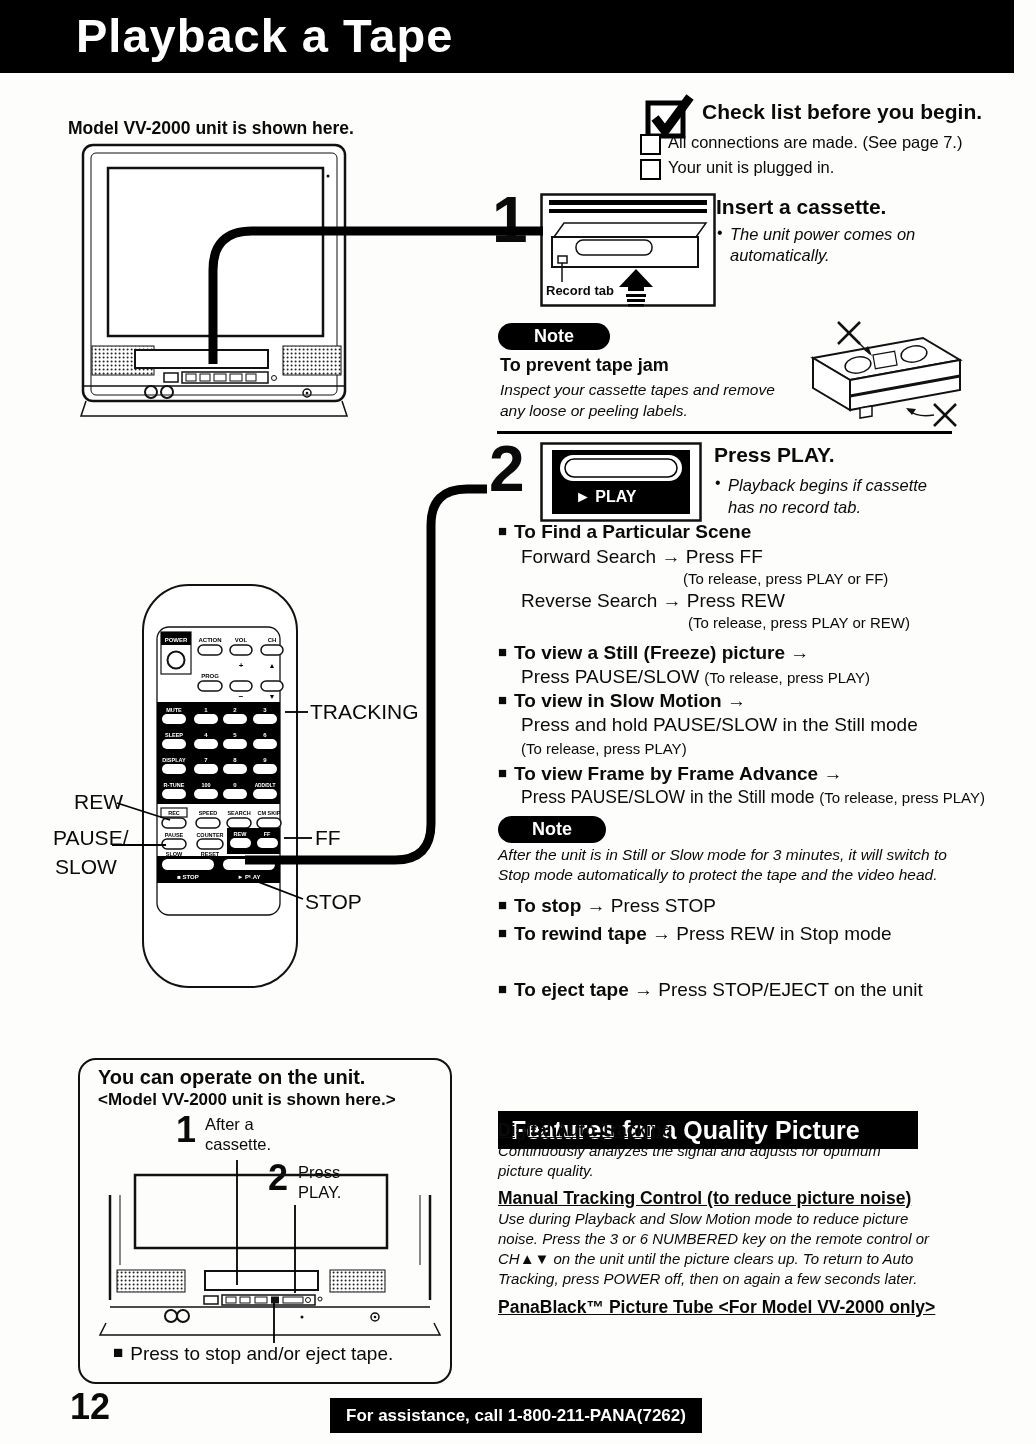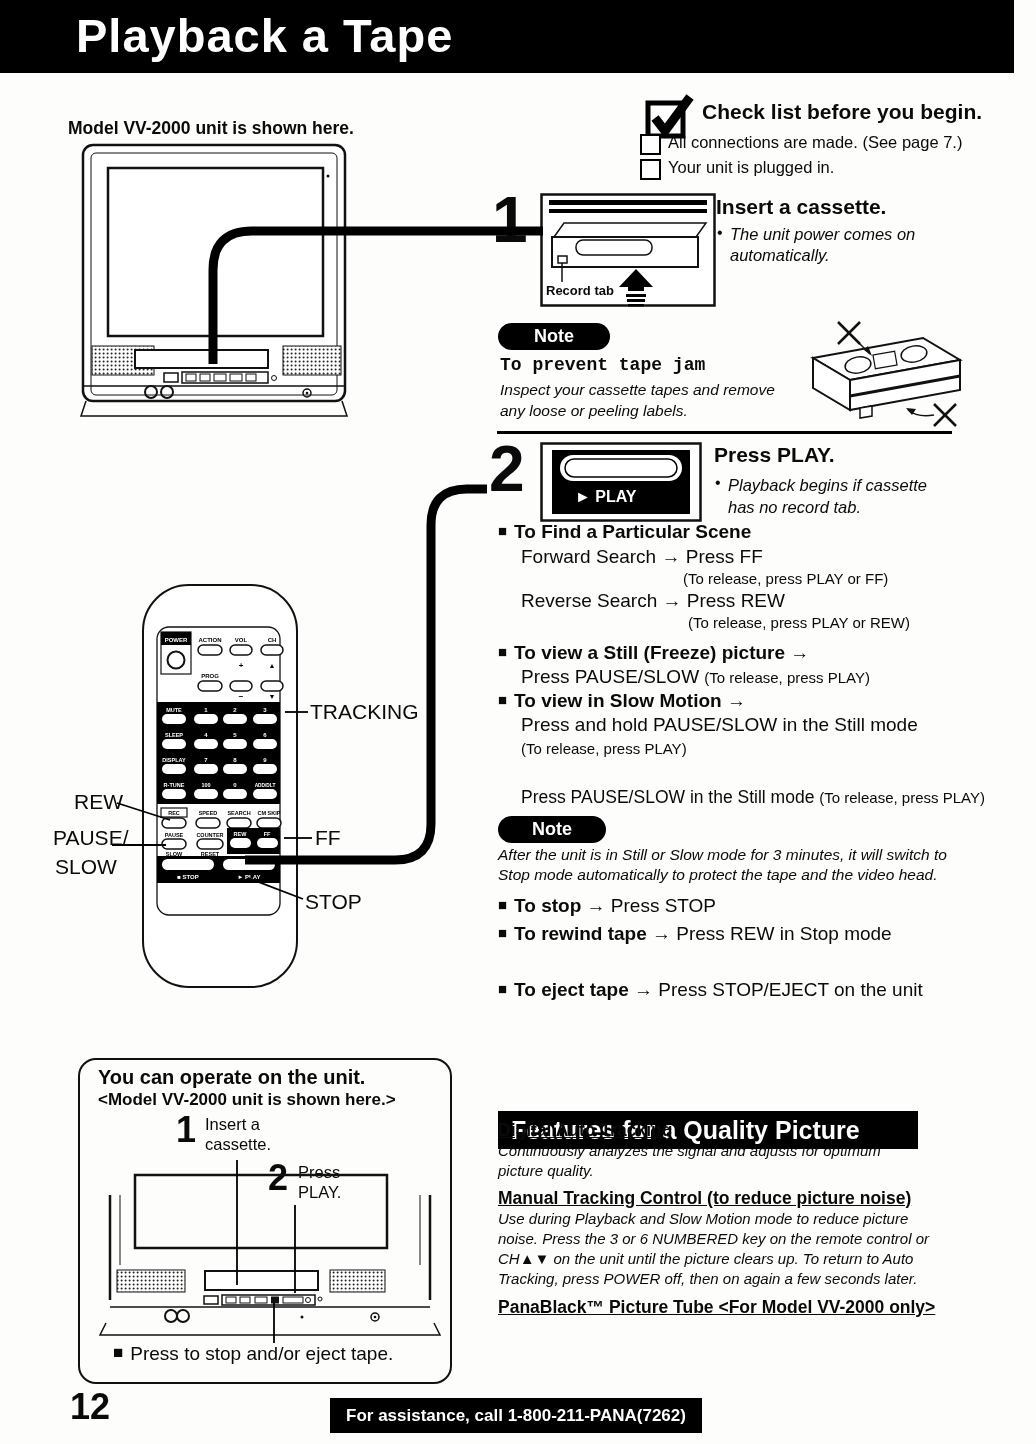--- a/index.html
+++ b/index.html
@@ -182,21 +182,21 @@
     <rect x="86" y="101" width="20" height="3" fill="#000"></rect>
     <rect x="87" y="106" width="18" height="3" fill="#000"></rect>
     <rect x="88" y="111" width="16" height="2.5" fill="#000"></rect>
   </svg>
   <div class="t b" style="left:546px;top:283px;font-size:13px;">Record tab</div>
   <div class="t b" style="left:716px;top:195px;font-size:21px;">Insert a cassette.</div>
   <div class="t" style="left:717px;top:224px;font-size:16px;">•</div>
   <div class="p" style="left:730px;top:224px;width:200px;font-size:16.5px;line-height:21px;">The unit power comes on automatically.</div>
 
   <div class="notepill" style="left:498px;top:323px;width:112px;height:27px;">Note</div>
-  <div class="t b" style="left:500px;top:355px;font-size:18px;font-family:Liberation Mono, monospace;">To prevent tape jam</div>
+  <div class="t b" style="left:500px;top:355px;font-size:18px;">To prevent tape jam</div>
   <div class="p" style="left:500px;top:379px;width:280px;font-size:15.5px;line-height:21px;">Inspect your cassette tapes and remove any loose or peeling labels.</div>
 
   <svg style="left:788px;top:316px;" width="185" height="115" viewBox="0 0 185 115">
     <polygon points="25,42 135,22 172,44 62,64" fill="#fff" stroke="#111" stroke-width="2"></polygon>
     <polygon points="62,64 172,44 172,74 62,94" fill="#fff" stroke="#111" stroke-width="2"></polygon>
     <polygon points="25,42 62,64 62,94 25,72" fill="#fff" stroke="#111" stroke-width="2"></polygon>
     <ellipse cx="70" cy="49" rx="13" ry="8" transform="rotate(-10 70 49)" fill="none" stroke="#111" stroke-width="1.5"></ellipse>
     <ellipse cx="126" cy="38" rx="13" ry="8" transform="rotate(-10 126 38)" fill="none" stroke="#111" stroke-width="1.5"></ellipse>
     <rect x="86" y="37" width="22" height="14" transform="rotate(-10 97 44)" fill="none" stroke="#111" stroke-width="1.2"></rect>
     <line x1="62" y1="80" x2="172" y2="60" stroke="#111" stroke-width="3"></line>
@@ -239,20 +239,23 @@
   <div class="t" style="left:521px;top:666px;">
     <span class="h19">Press PAUSE/SLOW </span><span class="small">(To release, press PLAY)</span>
   </div>
 
   <div class="t" style="left:498px;top:690px;">
     <span class="sq">■</span><span class="b h19">To view in Slow Motion →</span>
   </div>
   <div class="t h19" style="left:521px;top:714px;">Press and hold PAUSE/SLOW in the Still mode</div>
   <div class="t small" style="left:521px;top:740px;">(To release,  press PLAY)</div>
 
+  <div class="t" style="left:498px;top:763px;">
+    <span class="sq">■</span><span class="b h19">To view Frame by Frame Advance →</span>
+  </div>
   <div class="t" style="left:521px;top:787px;">
     <span style="font-size:17.5px;">Press PAUSE/SLOW in the Still mode </span><span class="small">(To release, press PLAY)</span>
   </div>
 
   <div class="notepill" style="left:498px;top:816px;width:108px;height:27px;">Note</div>
   <div class="p" style="left:498px;top:845px;width:468px;font-size:15.5px;line-height:20px;">After the unit is in Still or Slow mode for 3 minutes, it will switch to Stop mode automatically to protect the tape and the video head.</div>
 
   <div class="t" style="left:498px;top:895px;">
     <span class="sq">■</span><span class="b h19">To stop →</span><span class="h19"> Press STOP</span>
   </div>
@@ -269,21 +272,21 @@
   <div class="t b uline" style="left:498px;top:1120px;font-size:17.5px;">Digital Auto Tracking</div>
   <div class="p" style="left:498px;top:1141px;width:420px;font-size:15px;line-height:20px;">Continuously analyzes the signal and adjusts for optimum picture quality.</div>
   <div class="t b uline" style="left:498px;top:1188px;font-size:17.5px;">Manual Tracking Control (to reduce picture noise)</div>
   <div class="p" style="left:498px;top:1209px;width:452px;font-size:15px;line-height:20px;">Use during Playback and Slow Motion mode to reduce picture noise. Press the 3 or 6 NUMBERED key on the remote control or CH▲▼ on the unit until the picture clears up. To return to Auto Tracking, press POWER off, then on again a few seconds later.</div>
   <div class="t b uline" style="left:498px;top:1297px;font-size:17.5px;">PanaBlack™ Picture Tube &lt;For Model VV-2000 only&gt;</div>
 
   <div class="abs" style="left:78px;top:1058px;width:370px;height:322px;border:2.5px solid #111;border-radius:18px;"></div>
   <div class="t b" style="left:98px;top:1066px;font-size:20px;">You can operate on the unit.</div>
   <div class="t b" style="left:98px;top:1090px;font-size:17px;">&lt;Model VV-2000 unit is shown here.&gt;</div>
   <div class="t b" style="left:176px;top:1112px;font-size:36px;line-height:1;">1</div>
-  <div class="t" style="left:205px;top:1115px;font-size:16.5px;">Insert a</div>
+  <div class="t" style="left:205px;top:1115px;font-size:16.5px;">After a</div>
   <div class="t" style="left:205px;top:1135px;font-size:16.5px;">cassette.</div>
   <div class="t b" style="left:268px;top:1160px;font-size:36px;line-height:1;">2</div>
   <div class="t" style="left:298px;top:1163px;font-size:16.5px;">Press</div>
   <div class="t" style="left:298px;top:1183px;font-size:16.5px;">PLAY.</div>
 
   <svg style="left:92px;top:1195px;" width="356" height="142" viewBox="0 0 356 142">
     <defs>
       <pattern id="dots2" width="4" height="4" patternUnits="userSpaceOnUse">
         <rect width="4" height="4" fill="#fff"></rect>
           <circle cx="1.6" cy="1.6" r="1" fill="#222"></circle>

